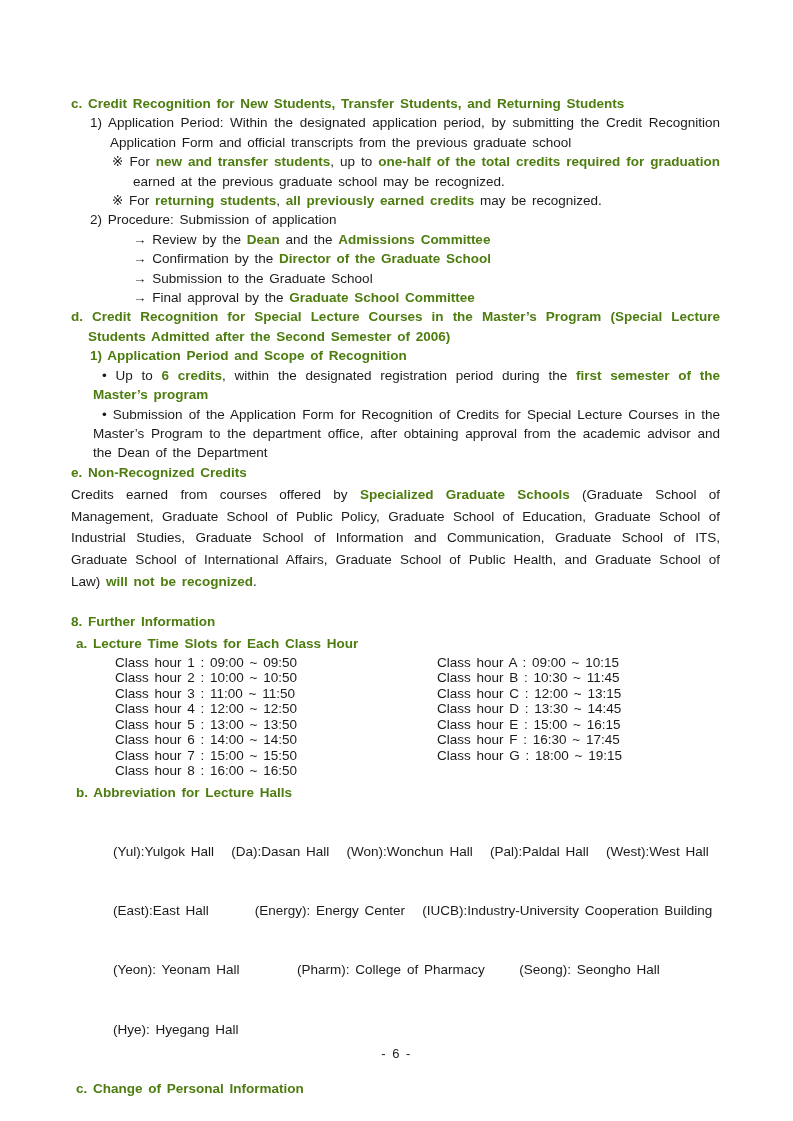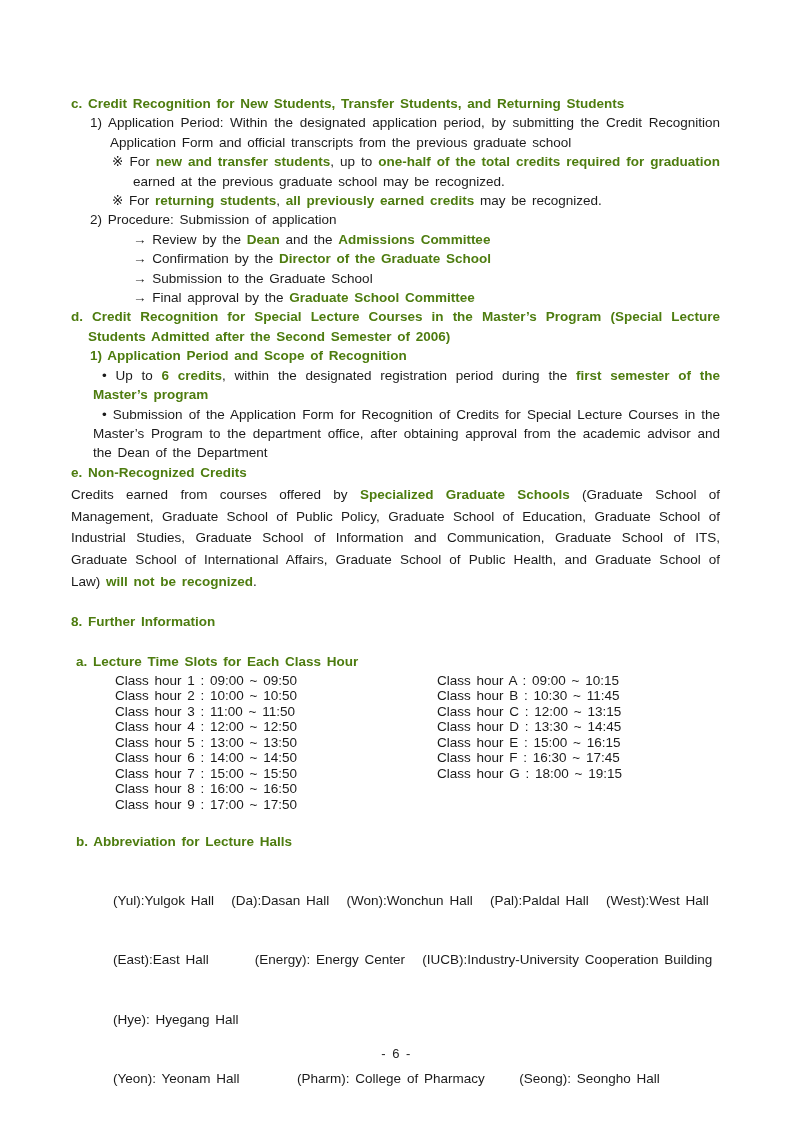--- a/index.html
+++ b/index.html
@@ -17,22 +17,22 @@
   .j{text-align:justify;}
   
   .hang-d{padding-left:17px;text-indent:-17px;}      
   .num1{padding-left:39px;text-indent:-20px;}        
   .note{padding-left:62px;text-indent:-21px;}        
   .arrow{padding-left:62px;}                         
   .bullet{padding-left:22px;text-indent:9px;}        
   .hsub{padding-left:5px;}                           
   .e-body{line-height:21.6px;margin-top:2px;}
   .sec8{margin-top:20px;}
-  .hsub-sp{margin-top:20px;}
-  .cols{display:flex;margin-top:2px;margin-bottom:16px;line-height:15.45px;}
+  .hsub-sp{margin-top:2px;}
+  .cols{display:flex;margin-top:2px;margin-bottom:4px;line-height:15.45px;}
   .col-left{width:366px;padding-left:44px;box-sizing:border-box;}
   .col-right{flex:1;}
   .halls{padding-left:42px;line-height:19.8px;white-space:pre-wrap;}
   .footer{
     position:absolute;top:1046px;left:0;width:793px;text-align:center;
     font-size:13px;letter-spacing:1.5px;color:#222;
     font-family:"Liberation Sans","DejaVu Sans",sans-serif;
   }
 </style>
 </head>
@@ -61,38 +61,37 @@
   <div class="cols">
     <div class="col-left">
       <p>Class hour 1 : 09:00 ~ 09:50</p>
       <p>Class hour 2 : 10:00 ~ 10:50</p>
       <p>Class hour 3 : 11:00 ~ 11:50</p>
       <p>Class hour 4 : 12:00 ~ 12:50</p>
       <p>Class hour 5 : 13:00 ~ 13:50</p>
       <p>Class hour 6 : 14:00 ~ 14:50</p>
       <p>Class hour 7 : 15:00 ~ 15:50</p>
       <p>Class hour 8 : 16:00 ~ 16:50</p>
-      <p>Class hour 9 : 17:00 ~ 17:50</p>
     </div>
     <div class="col-right">
       <p>Class hour A : 09:00 ~ 10:15</p>
       <p>Class hour B : 10:30 ~ 11:45</p>
       <p>Class hour C : 12:00 ~ 13:15</p>
       <p>Class hour D : 13:30 ~ 14:45</p>
       <p>Class hour E : 15:00 ~ 16:15</p>
       <p>Class hour F : 16:30 ~ 17:45</p>
       <p>Class hour G : 18:00 ~ 19:15</p>
     </div>
   </div>
 
   <p class="hsub hsub-sp"><span class="b">b. Abbreviation for Lecture Halls</span></p>
   <div class="halls">
     <p>(Yul):Yulgok Hall   (Da):Dasan Hall   (Won):Wonchun Hall   (Pal):Paldal Hall   (West):West Hall</p>
     <p>(East):East Hall        (Energy): Energy Center   (IUCB):Industry-University Cooperation Building</p>
+    <p>(Yeon): Yeonam Hall          (Pharm): College of Pharmacy      (Seong): Seongho Hall</p>
     <p>(Hye): Hyegang Hall</p>
-    <p>(Yeon): Yeonam Hall          (Pharm): College of Pharmacy      (Seong): Seongho Hall</p>
   </div>
 
   <p class="hsub"><span class="b">c. Change of Personal Information</span></p>
 
 </div>
 
 <div class="footer">- 6 -</div>
 
 </body></html>

